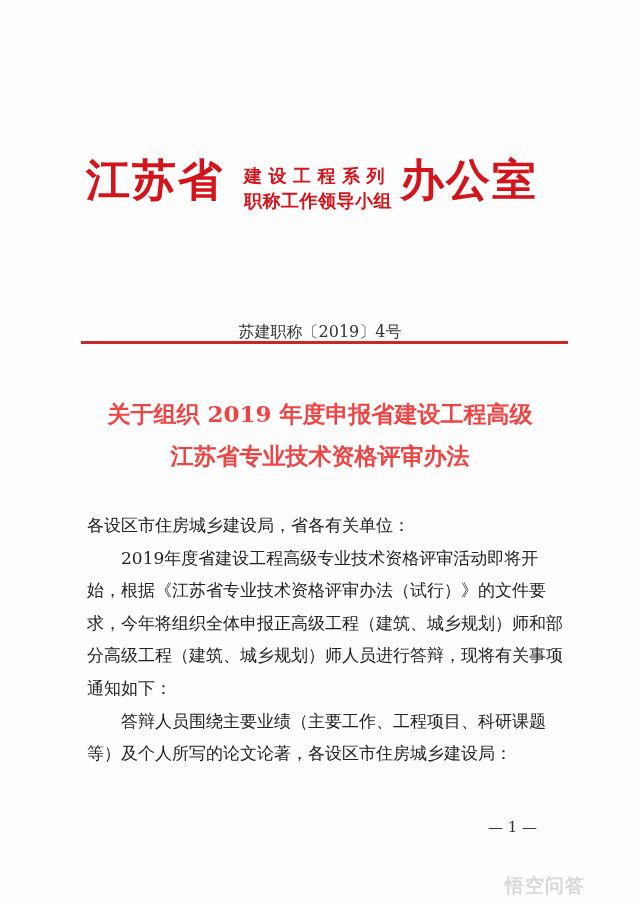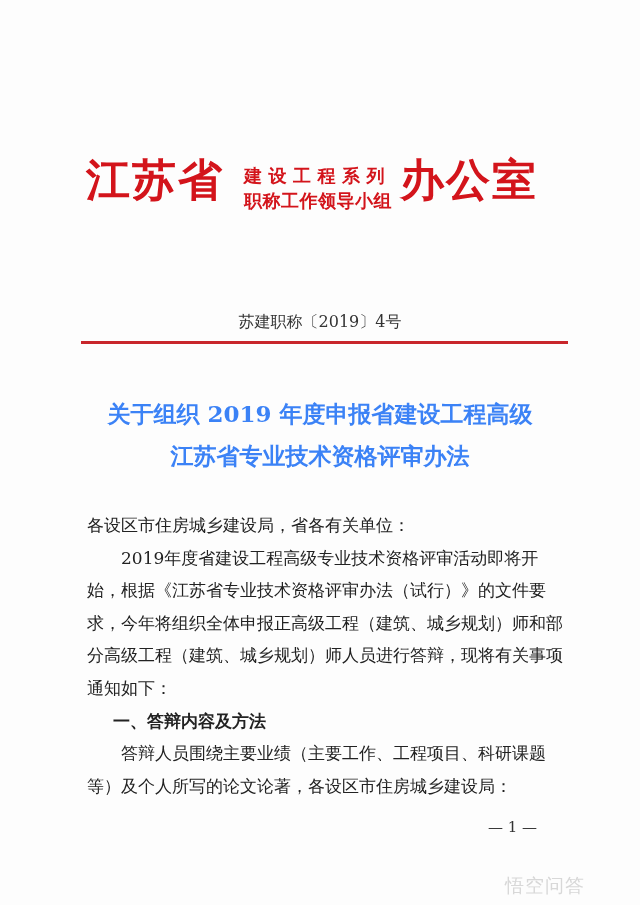--- a/index.html
+++ b/index.html
@@ -18,48 +18,49 @@
     font-size: 44px; letter-spacing: 2px; line-height: 1;
   }
   .hdr-mid {
     display: flex; flex-direction: column; justify-content: center;
     margin: 0 8px 0 20px; font-family: "DejaVu Sans", sans-serif;
     font-size: 18px; line-height: 25px; font-weight: bold;
   }
   .hdr-mid .l1 { letter-spacing: 6.5px; }
   .hdr-mid .l2 { letter-spacing: 0.5px; }
   .doc-number {
-    position: absolute; left: 0; width: 640px; top: 312px; text-align: center;
+    position: absolute; left: 0; width: 640px; top: 322px; text-align: center;
     font-size: 16px; color: #333;
   }
   .red-rule {
     position: absolute; left: 81px; top: 341px; width: 487px; height: 3px;
     background: #c8262b;
   }
   .title {
     position: absolute; left: 0; width: 640px; top: 393px; text-align: center;
-    font-size: 23px; font-weight: bold; line-height: 42px; color: #3b82f6;
+    font-size: 23px; font-weight: bold; line-height: 42px; color: #ef4444;
   }
   .body-text {
     position: absolute; left: 87px; width: 480px; top: 509px;
     font-size: 17px; line-height: 32.6px; color: #222;
   }
   .body-text p { margin: 0; }
   .indent { text-indent: 2em; }
   .section-head {
     font-family: "DejaVu Sans", sans-serif; font-weight: bold; font-size: 17px;
     padding-left: 26px;
   }
   .page-number {
     position: absolute; left: 488px; top: 818px; font-size: 15px; color: #333;
   }
   .watermark {
     position: absolute; left: 505px; top: 873px; font-size: 19px;
     color: rgba(200,200,200,0.7); font-family: "DejaVu Sans", sans-serif;
     letter-spacing: 1px;
+    font-weight: bold;
   }
 </style>
 </head>
 <body>
 
 <div class="header">
   <span class="hdr-big">江苏省</span>
   <div class="hdr-mid">
     <span class="l1">建设工程系列</span>
     <span class="l2">职称工作领导小组</span>
@@ -71,18 +72,17 @@
 <div class="red-rule"></div>
 
 <div class="title">
   <div>关于组织 2019 年度申报省建设工程高级</div>
   <div>江苏省专业技术资格评审办法</div>
 </div>
 
 <div class="body-text">
   <p>各设区市住房城乡建设局，省各有关单位：</p>
   <p class="indent">2019年度省建设工程高级专业技术资格评审活动即将开始，根据《江苏省专业技术资格评审办法（试行）》的文件要求，今年将组织全体申报正高级工程（建筑、城乡规划）师和部分高级工程（建筑、城乡规划）师人员进行答辩，现将有关事项通知如下：</p>
-  <p class="section-head">一、答辩内容及方法</p>
   <p class="indent">答辩人员围绕主要业绩（主要工作、工程项目、科研课题等）及个人所写的论文论著，各设区市住房城乡建设局：</p>
 </div>
 
 <div class="page-number">— 1 —</div>
 <div class="watermark">悟空问答</div>
 
 </body></html>

